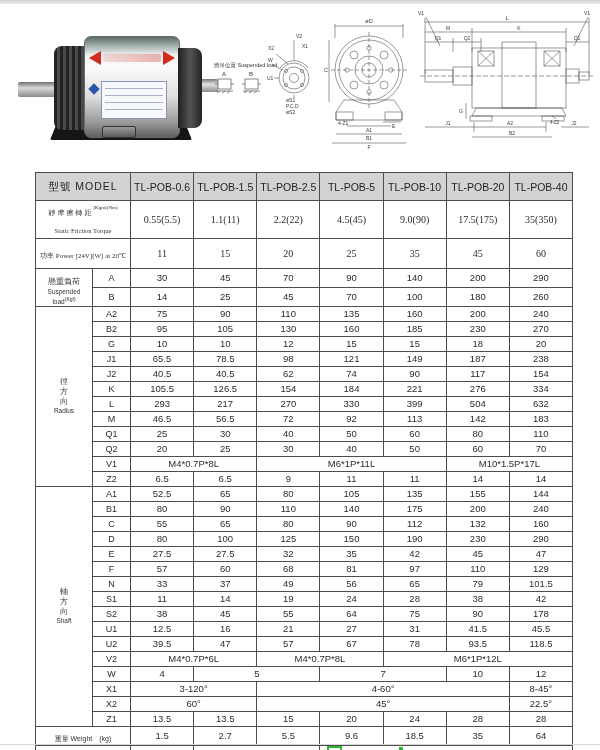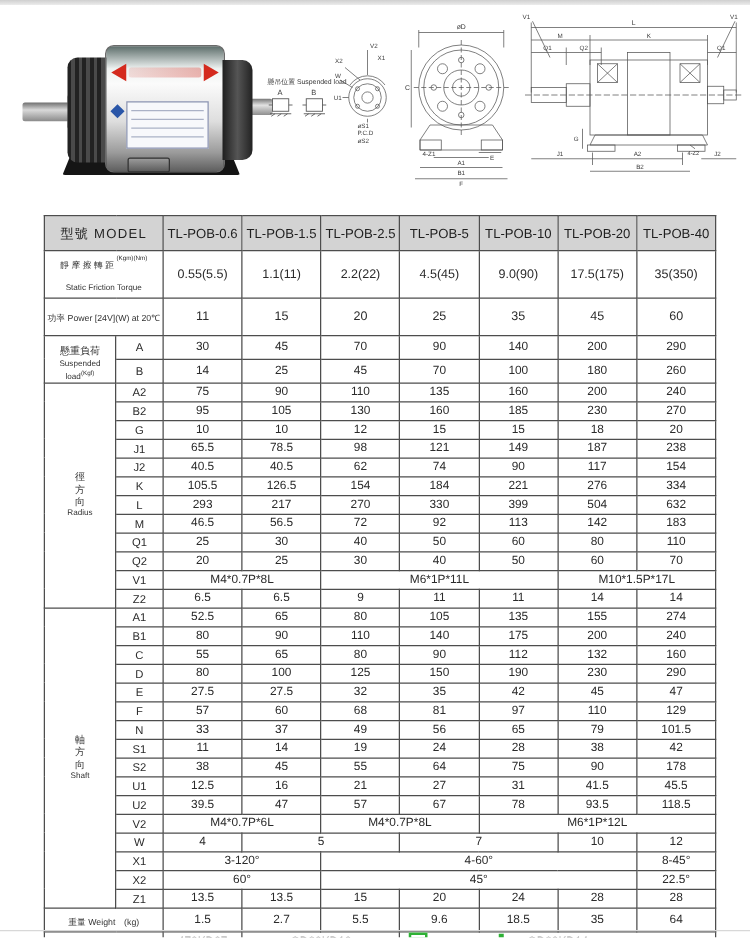--- a/index.html
+++ b/index.html
@@ -56,21 +56,21 @@
   .front-svg  { left:322px; top:12px; }
   .side-svg   { left:416px; top:2px; }
 
   
   table.spec { position:absolute; left:35px; top:172px; width:538px;
     border-collapse:collapse; table-layout:fixed; }
   .spec col.c-group { width:57px; } .spec col.c-param { width:38px; }
   .spec td, .spec th { border:1px solid #4d4d4d; padding:0; vertical-align:middle;
     text-align:center; overflow:hidden; }
   .spec tr { height:15px; }
-  .spec tr.hdr { height:28px; } .spec tr.tall { height:30px; }
+  .spec tr.hdr { height:28px; } .spec tr.tall { height:30px;font-family:Liberation Serif, serif; }
   .spec tr.hdr th { background:#d3d3d3; font-weight:500; font-size:10.5px; color:#1f1f1f; }
   .spec th.model-label { font-size:11px; letter-spacing:1px; }
   .data-cell { font-size:9.5px; color:#2b2b2b; }
   tr.tall .data-cell { font-size:10px; }
   .param-cell { font-size:9px; color:#2b2b2b; }
   .label-cell { text-align:left; padding-left:3px; line-height:1.15; }
   .label-cell .zh { font-size:7px; color:#333; white-space:nowrap; }
   .label-cell .zh.sp { letter-spacing:2px; }
   .label-cell .en { font-size:6.5px; color:#333; white-space:nowrap; }
   .sup { font-size:5px; vertical-align:super; }
@@ -454,21 +454,21 @@
 向</span>
             <span class="gen">Shaft</span>
           </td>
           <td class="param-cell">A1</td>
           <td class="data-cell">52.5</td>
           <td class="data-cell">65</td>
           <td class="data-cell">80</td>
           <td class="data-cell">105</td>
           <td class="data-cell">135</td>
           <td class="data-cell">155</td>
-          <td class="data-cell">274</td>
+          <td class="data-cell">144</td>
         </tr>
         <tr>
           <td class="param-cell">B1</td>
           <td class="data-cell">80</td>
           <td class="data-cell">90</td>
           <td class="data-cell">110</td>
           <td class="data-cell">140</td>
           <td class="data-cell">175</td>
           <td class="data-cell">200</td>
           <td class="data-cell">240</td>

